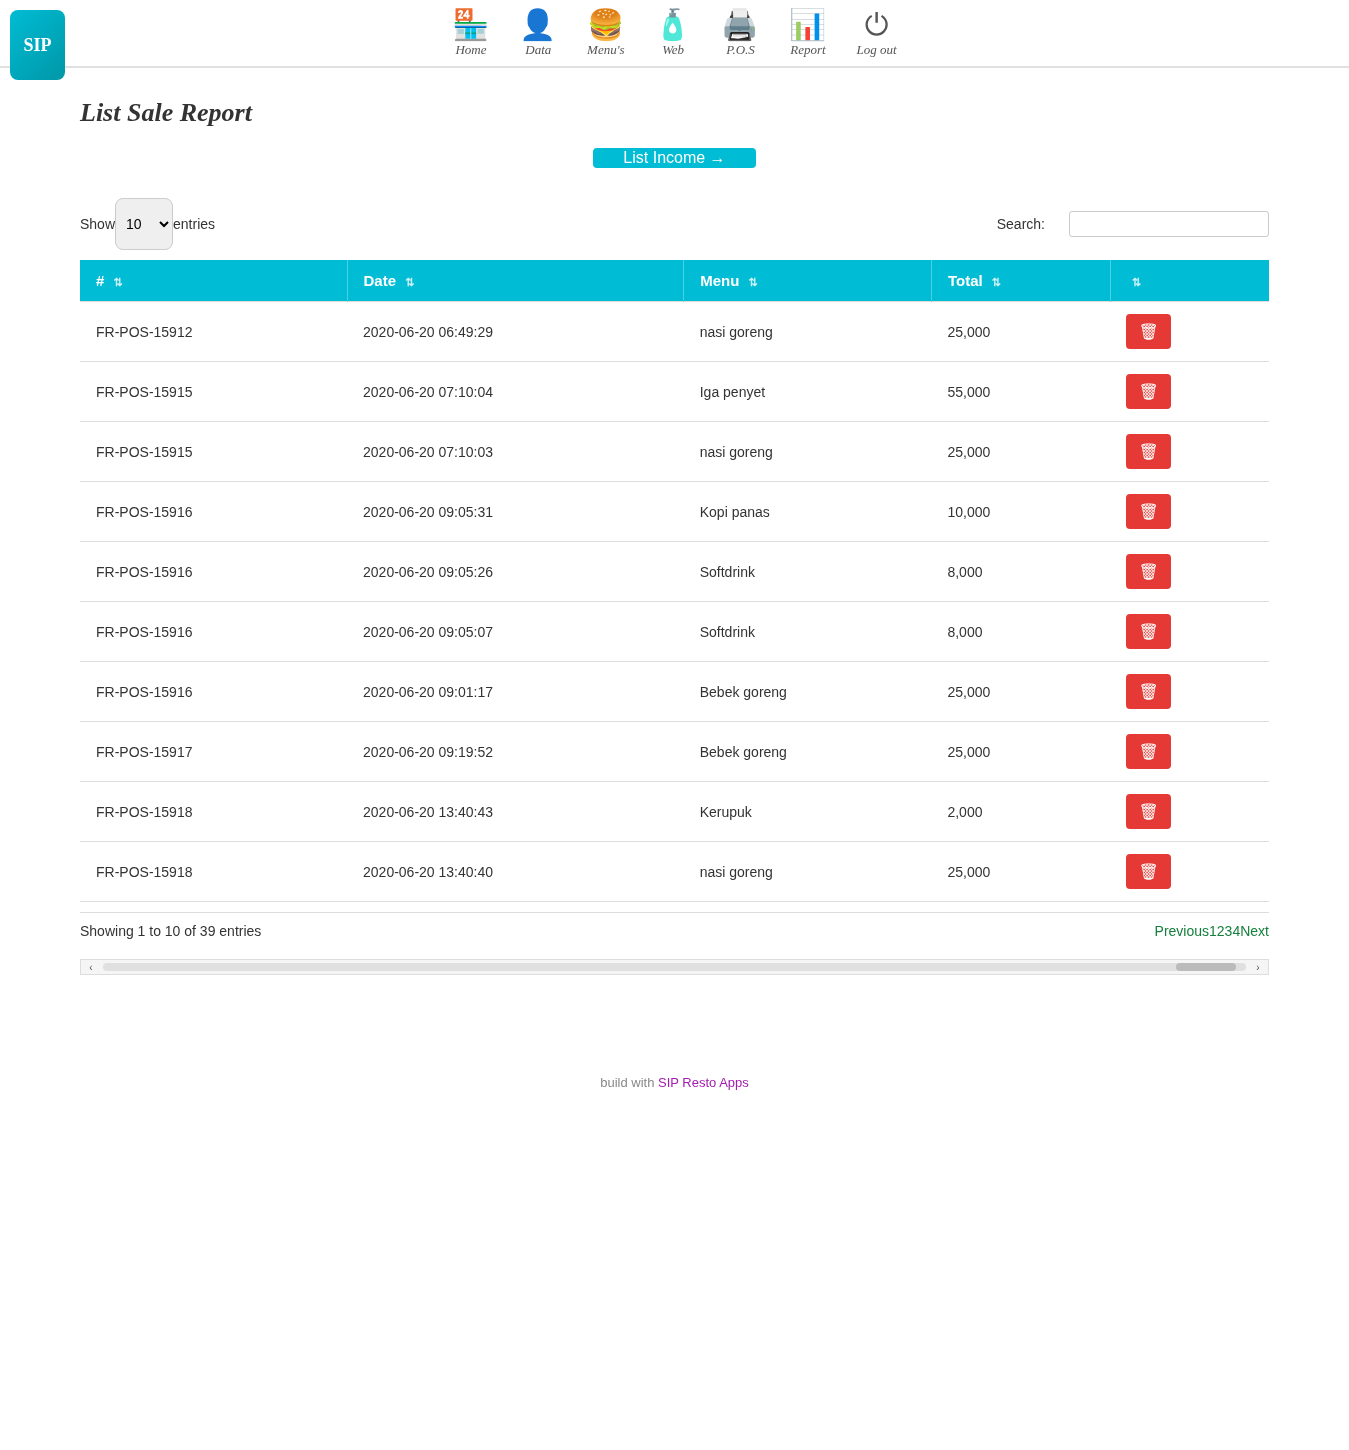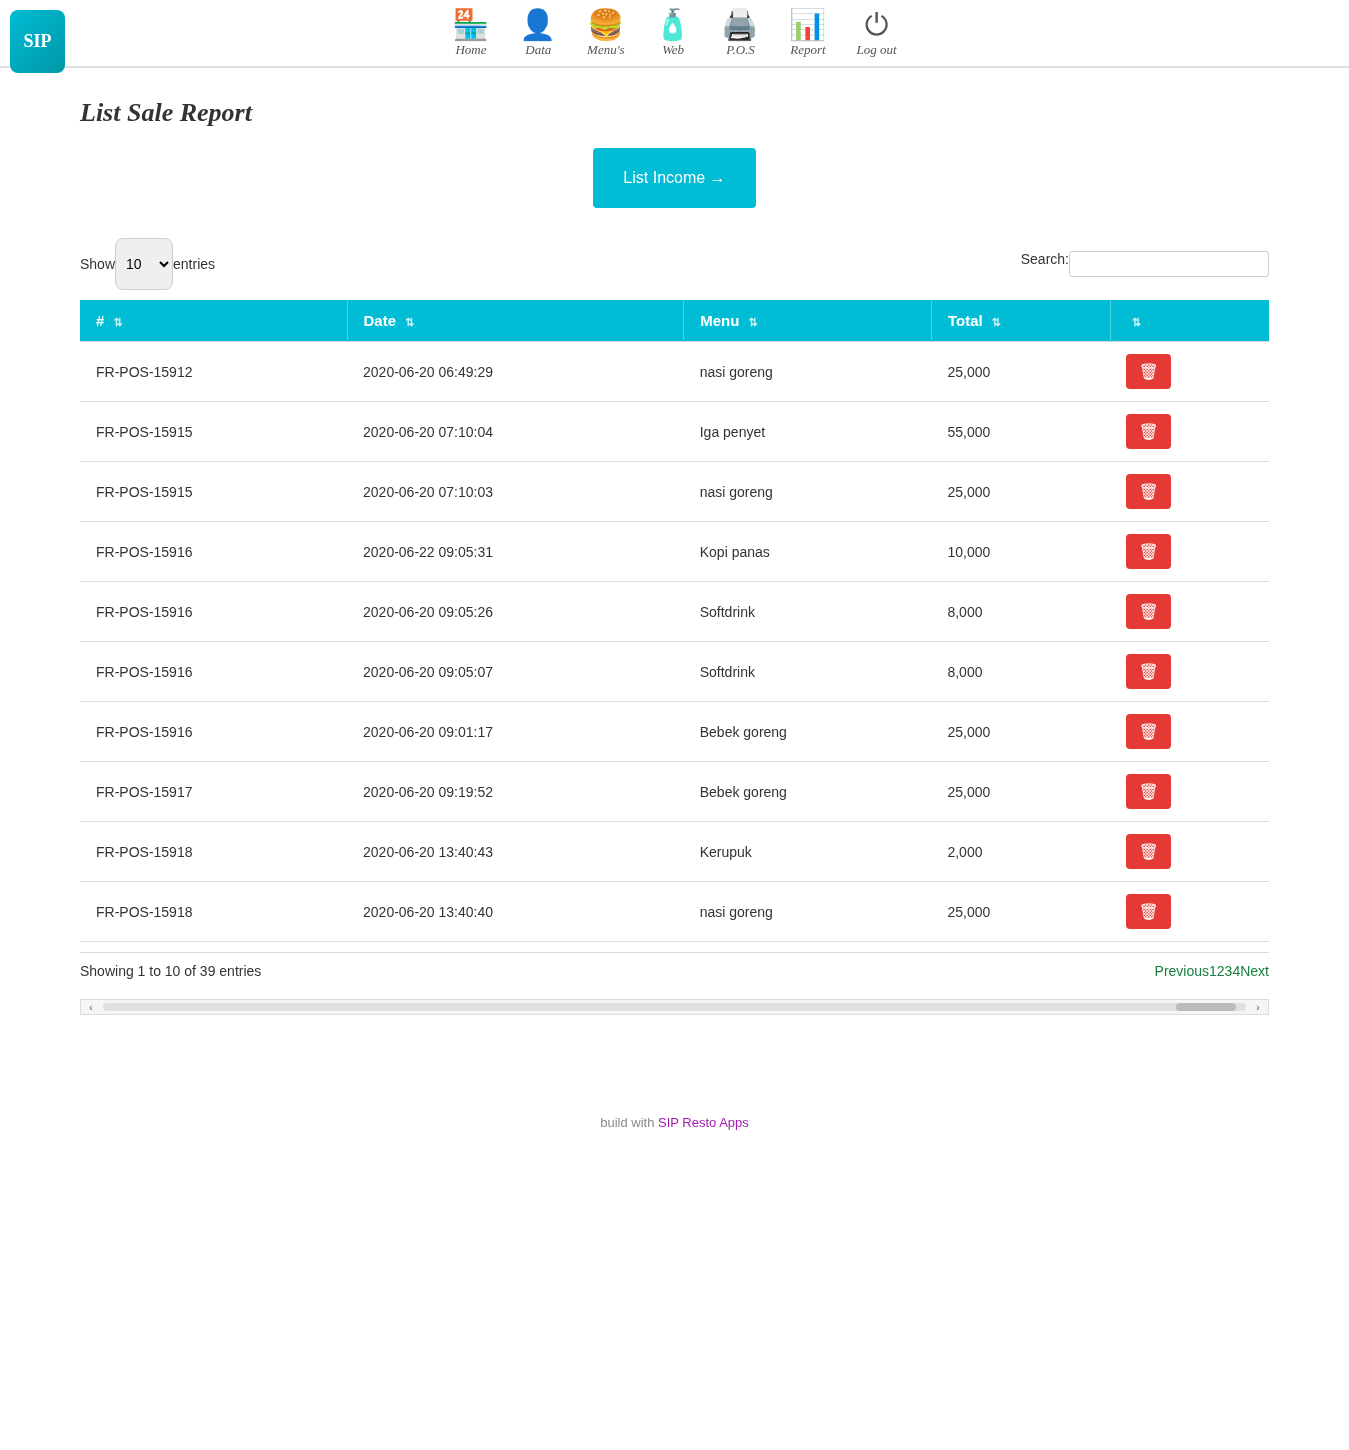--- a/index.html
+++ b/index.html
@@ -19,21 +19,21 @@
       border-bottom: 2px solid #e0e0e0;
       padding-bottom: 8px;
     }
     .nav-logo {
       position: absolute;
       left: 10px;
       top: 10px;
     }
     .nav-logo-box {
       width: 55px;
-      height: 63px;
+      height: 70px;
       background: linear-gradient(135deg, #00bcd4, #0097a7);
       border-radius: 8px;
       display: flex;
       align-items: center;
       justify-content: center;
       font-weight: bold;
       color: white;
       font-size: 18px;
       font-family: 'Georgia', serif;
     }
@@ -70,21 +70,21 @@
       font-family: 'Georgia', serif;
       font-style: italic;
       font-size: 26px;
       color: #333;
       margin-bottom: 20px;
     }
 
     .list-income-btn {
       display: block;
       margin: 8px auto 30px;
-      padding: 21px 30px;
+      padding: 1px 30px;
       background: #00bcd4;
       color: white;
       border: none;
       border-radius: 4px;
       font-size: 16px;
       cursor: pointer;
       text-align: center;
       width: fit-content;
     }
 
@@ -101,21 +101,22 @@
       font-size: 14px;
     }
     .show-entries select {
       padding: 16px 6px;
       border: 1px solid #ccc;
       border-radius: 8px;
       font-size: 14px;
     }
     .search-box {
       display: flex;
-      gap: 0;
+      align-items: center;
+      gap: 24px;
       font-size: 14px;
     }
     .search-box input {
       padding: 4px 8px;
       border: 1px solid #ccc;
       border-radius: 3px;
       width: 200px;
       font-size: 14px;
     }
 
@@ -327,21 +328,21 @@
       <td>FR-POS-15915</td>
       <td>2020-06-20 07:10:03</td>
       <td>nasi goreng</td>
       <td>25,000</td>
       <td>
         <button class="delete-btn">🗑</button>
       </td>
     </tr>
         <tr>
       <td>FR-POS-15916</td>
-      <td>2020-06-22 09:05:31</td>
+      <td>2020-06-20 09:05:31</td>
       <td>Kopi panas</td>
       <td>10,000</td>
       <td>
         <button class="delete-btn">🗑</button>
       </td>
     </tr>
         <tr>
       <td>FR-POS-15916</td>
       <td>2020-06-20 09:05:26</td>
       <td>Softdrink</td>

